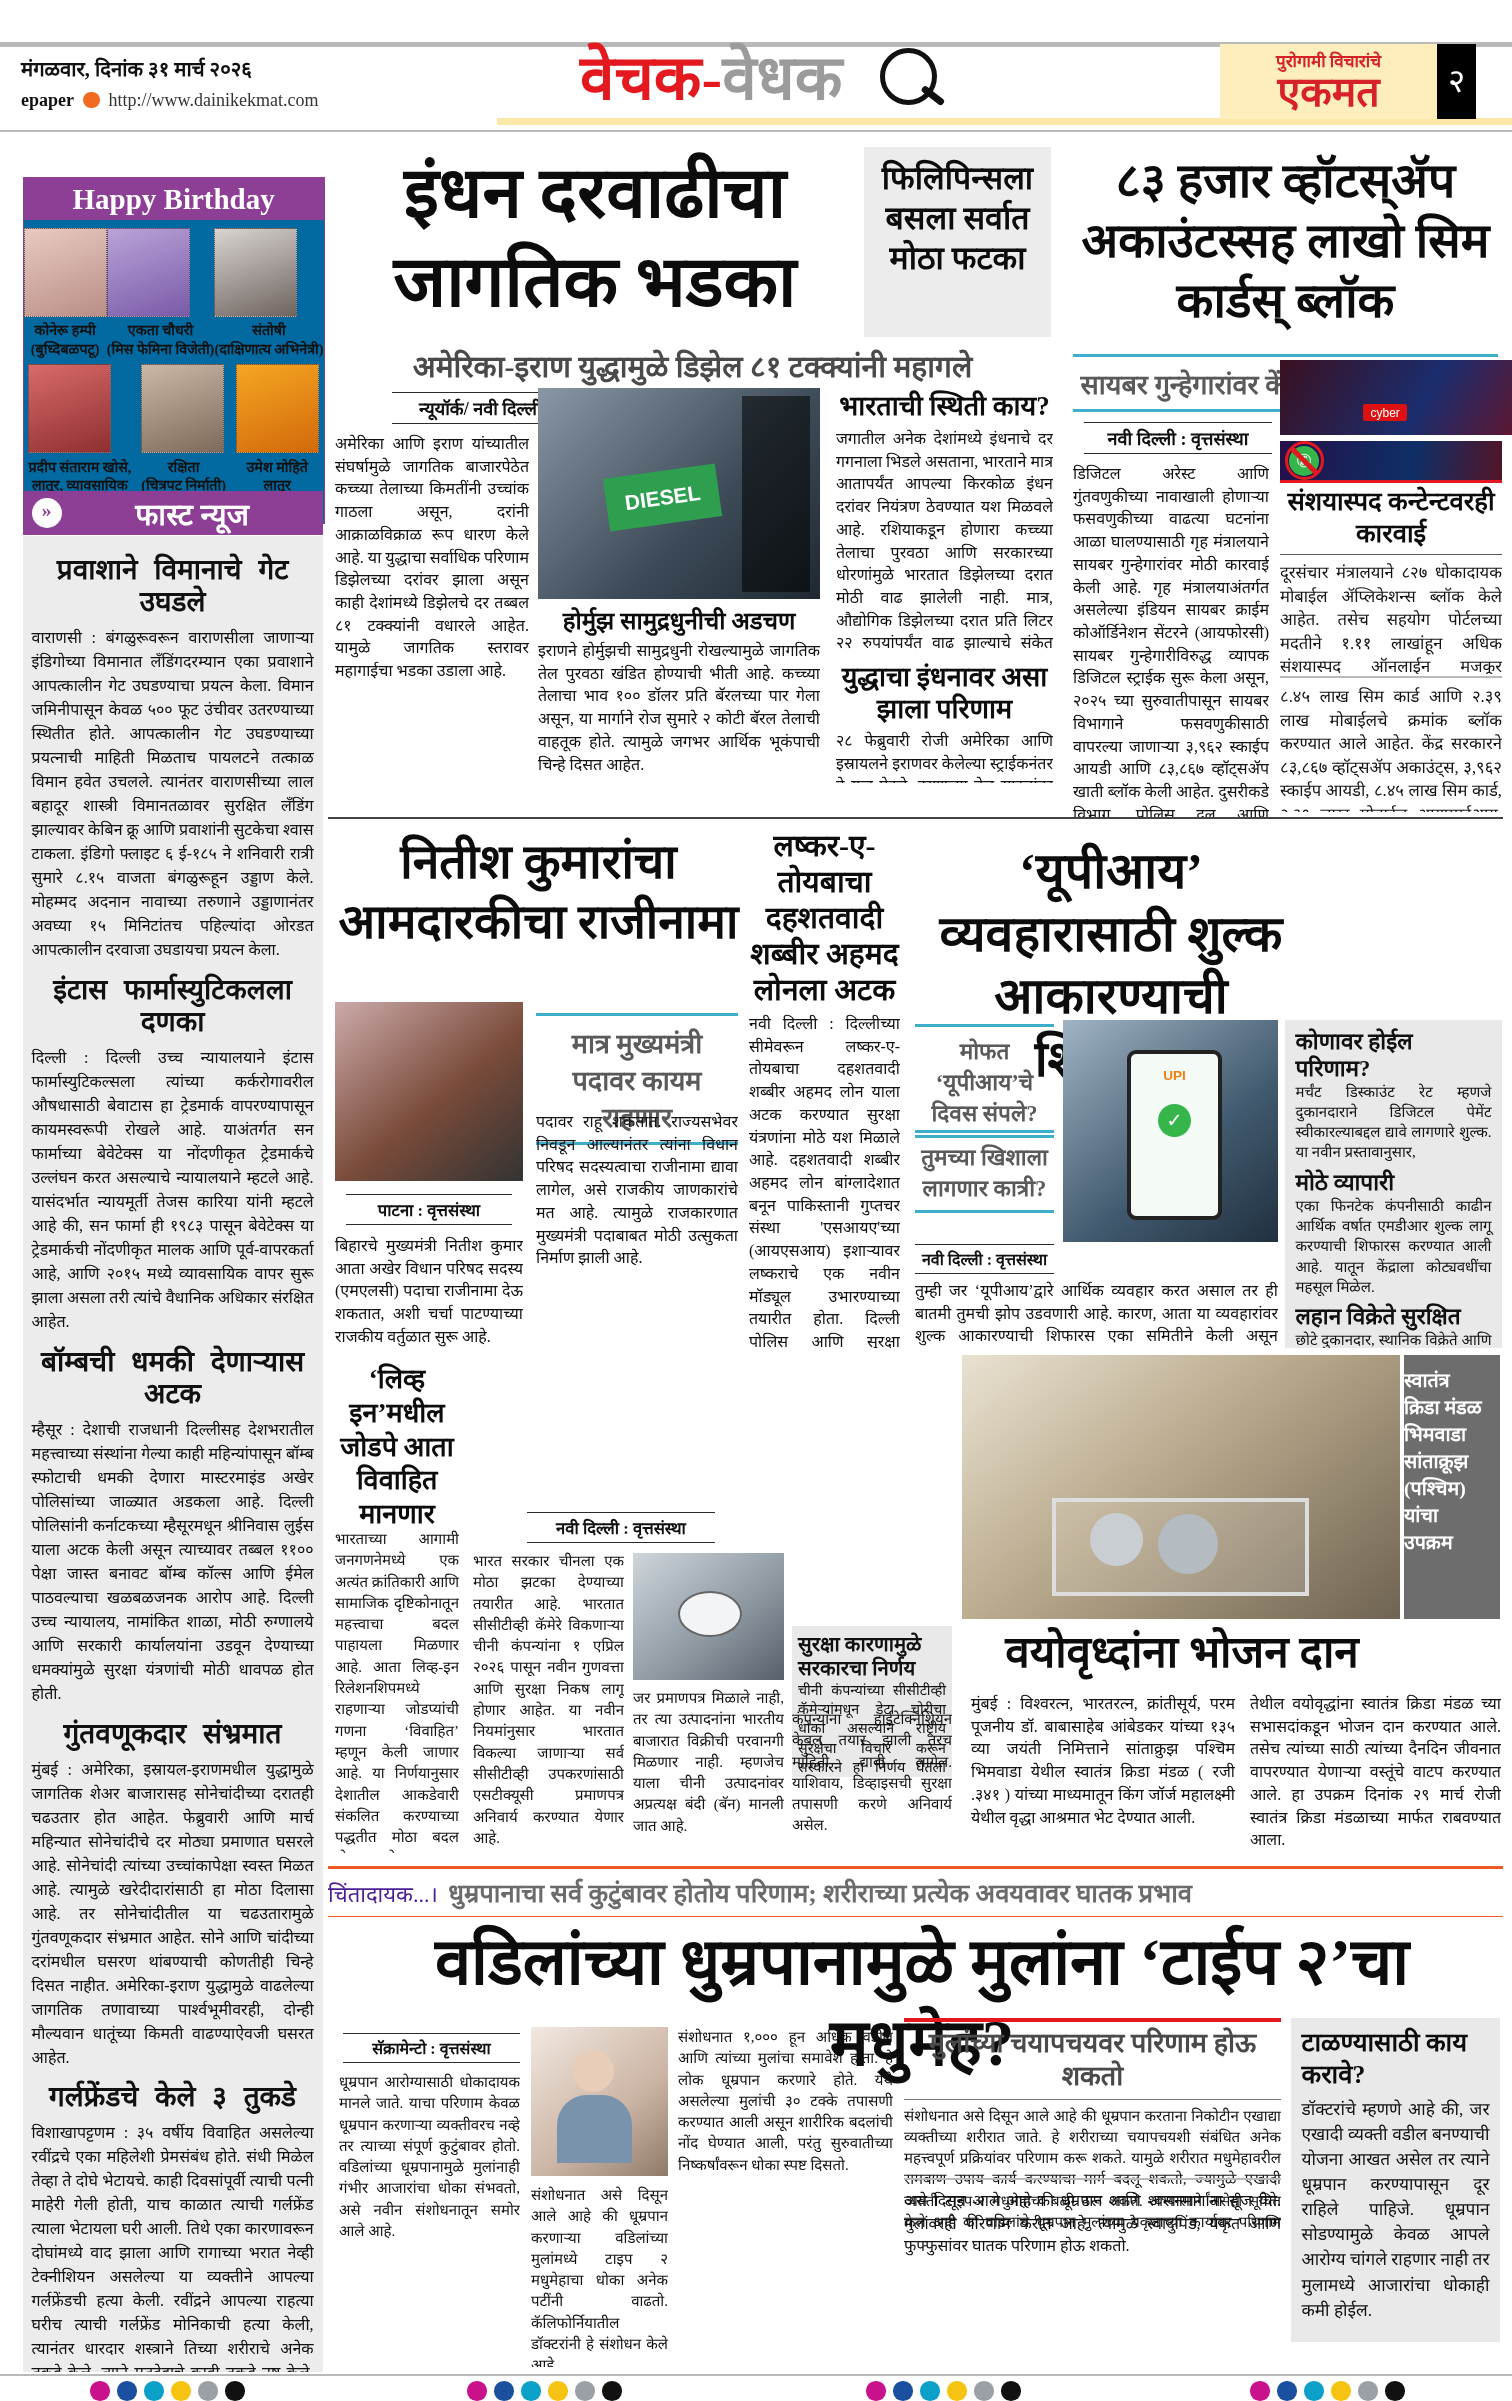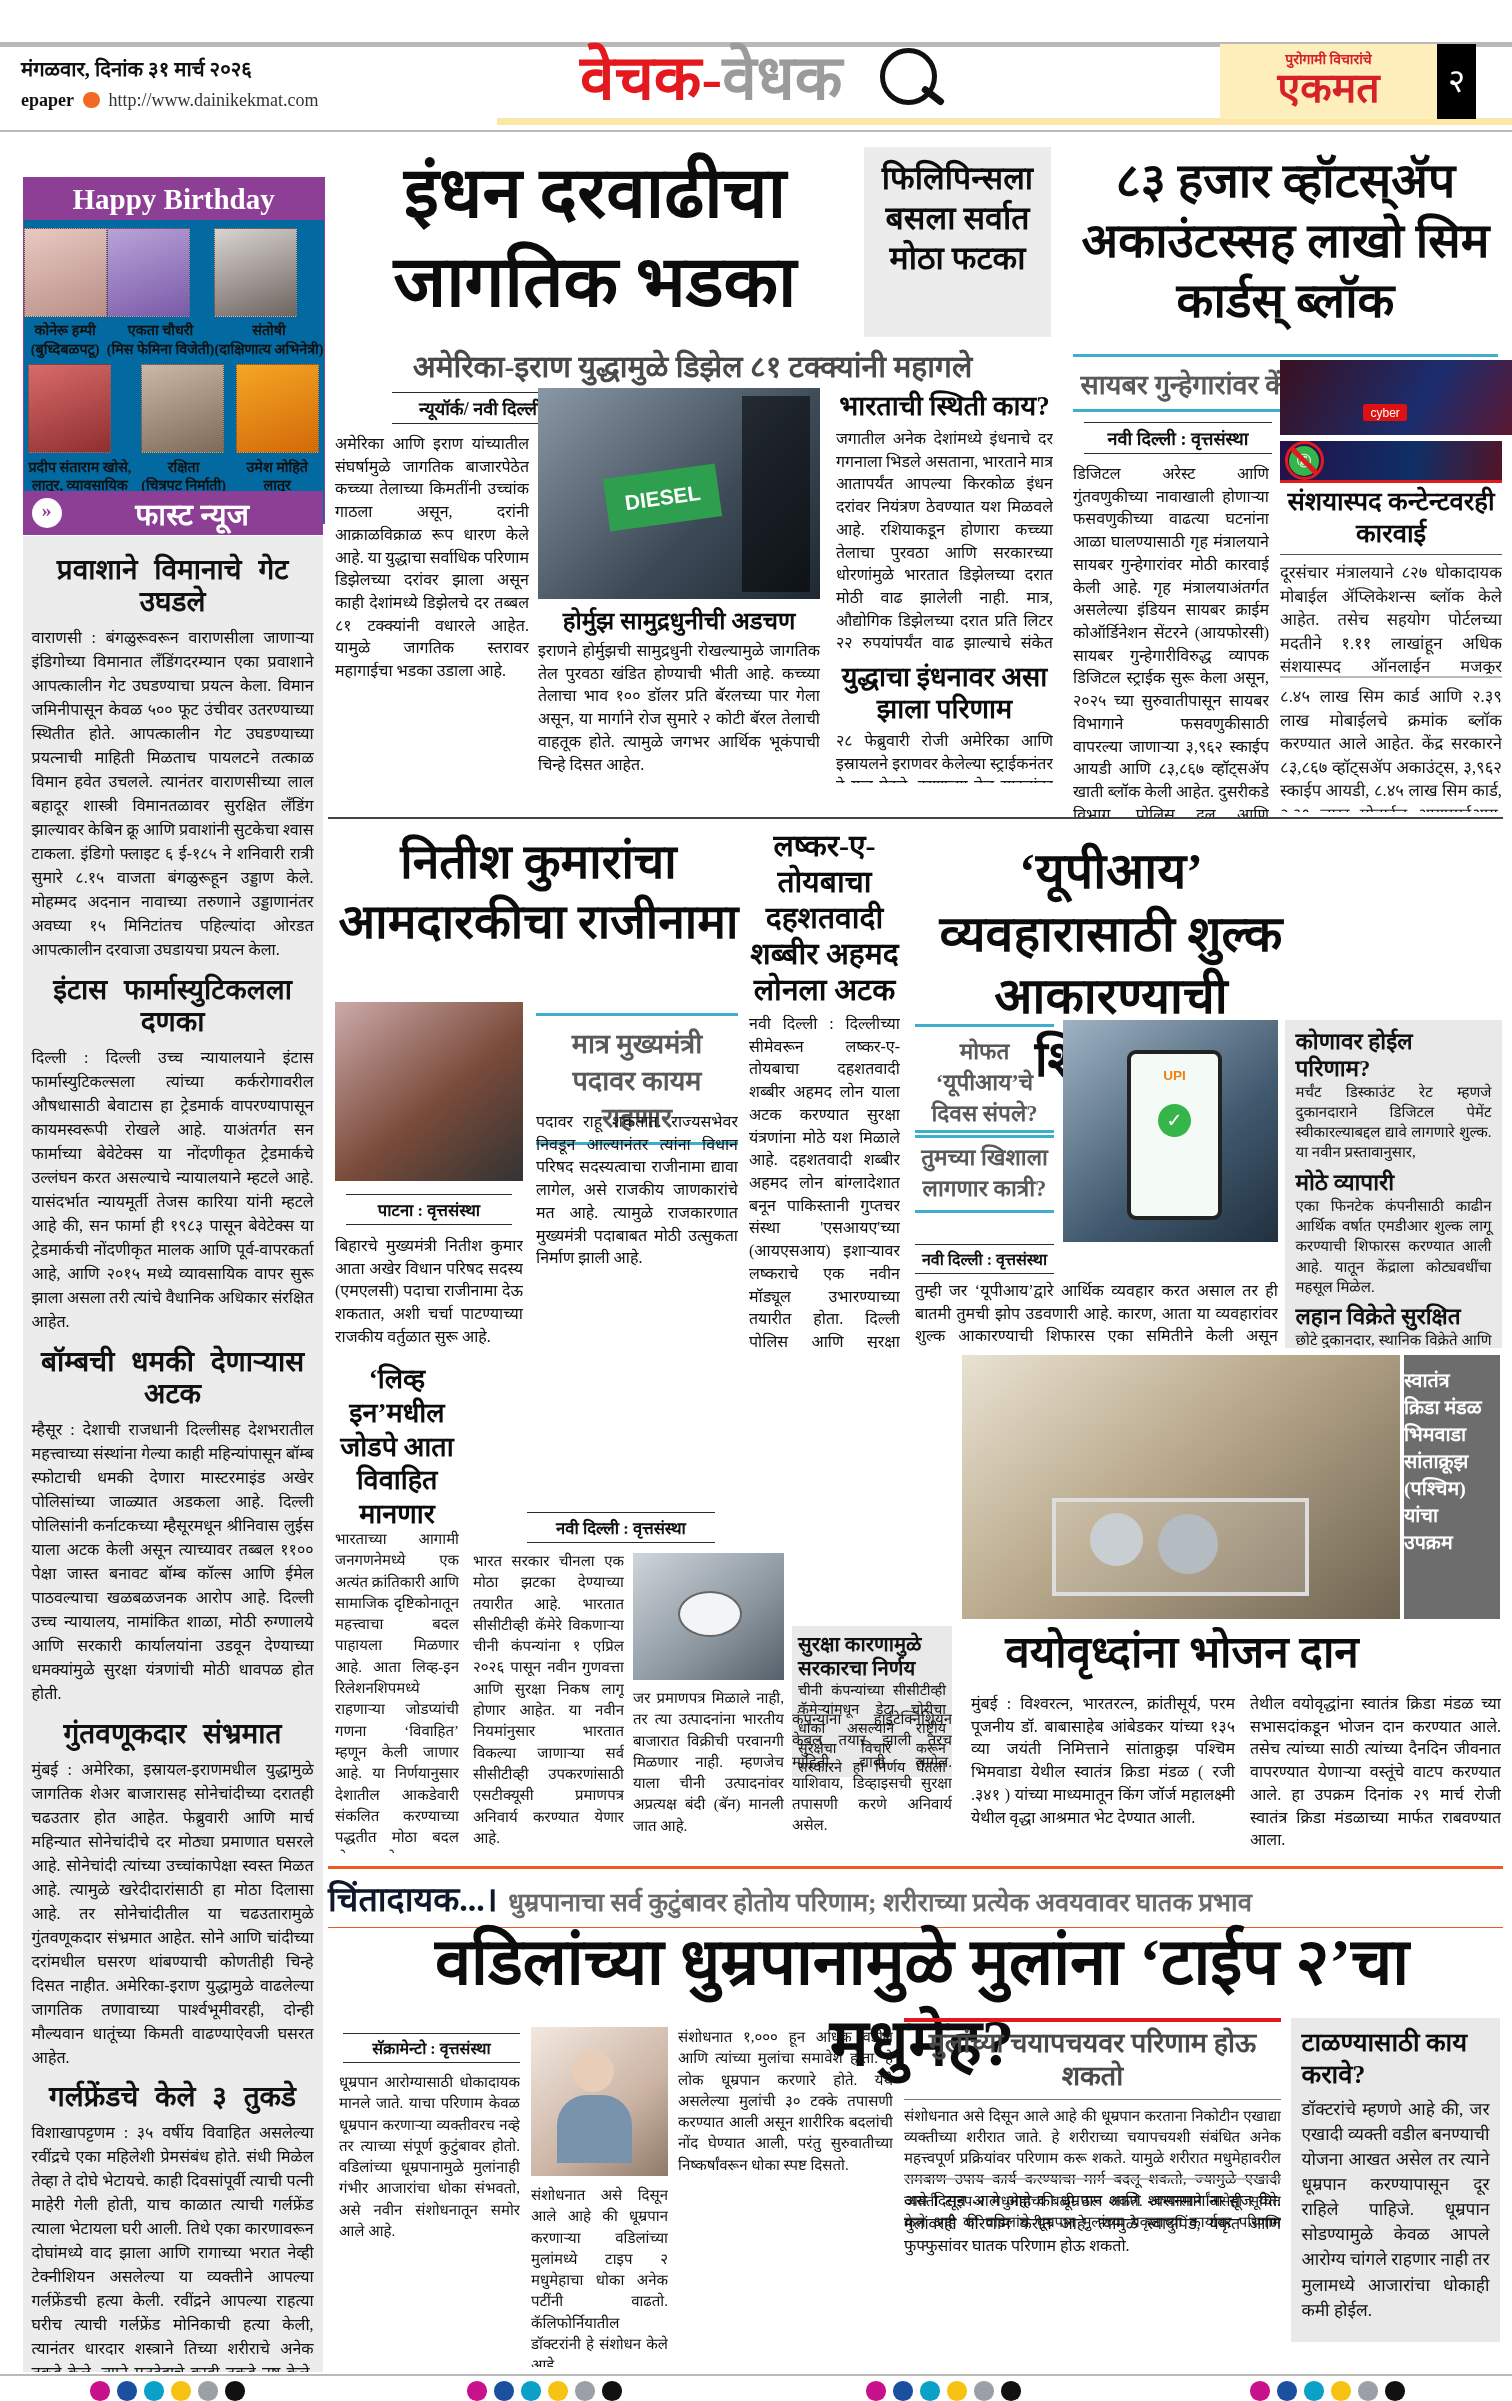--- a/index.html
+++ b/index.html
@@ -35,21 +35,21 @@
   </div>
 
   <div class="abs" style="left:580px;top:47px;font-weight:bold;font-size:62px;line-height:1;">
     <span style="color:#e3191f;">वेचक</span><span style="color:#e3191f;">-</span><span style="color:#9b9b9b;">वेधक</span>
   </div>
   <div class="abs" style="left:880px;top:48px;width:47px;height:47px;border:5.3px solid #111;border-radius:50%;"></div>
   <div class="abs" style="left:920px;top:92px;width:25.6px;height:6.8px;background:#111;transform:rotate(38deg);border-radius:3px;"></div>
   <div class="abs" style="left:497px;top:118px;width:1015px;height:6.8px;background:#fbe8a6;"></div>
 
   <div class="abs" style="left:1220px;top:44px;width:217px;height:75px;background:#fdeebc;text-align:center;">
-    <div style="color:#d62128;font-weight:bold;font-size:14px;margin-top:4.5px;">पुरोगामी विचारांचे</div>
+    <div style="color:#d62128;font-weight:bold;font-size:17px;margin-top:4.5px;">पुरोगामी विचारांचे</div>
     <div style="color:#d62128;font-weight:bold;font-size:41px;line-height:1;">एकमत</div>
   </div>
   <div class="abs" style="left:1437px;top:44px;width:39px;height:75px;background:#000;color:#fff;font-size:33px;line-height:75px;text-align:center;">२</div>
   <div class="abs rule" style="left:0;top:130px;width:1512px;height:1.5px;"></div>
 
   <div class="abs" style="left:22.6px;top:137px;width:300px;height:345px;background:#0369a1;border:0.8px solid #8d3f95;margin-top:40px;">
     <div style="background:#8d3f95;color:#fff;font-weight:bold;font-size:29px;text-align:center;height:42px;line-height:42px;">Happy Birthday</div>
     <div style="display:flex;justify-content:space-around;margin-top:7.5px;">
       <div>
           <div class="hb-photo" style="background:linear-gradient(160deg,#e8c9c2,#b98f86);"></div>
@@ -208,21 +208,21 @@
 भिमवाडा
 सांताक्रूझ
 (पश्चिम)
 यांचा
 उपक्रम</div>
   <div class="abs hl center" style="left:971px;top:1625px;width:422px;font-size:44px;">वयोवृध्दांना भोजन दान</div>
   <div class="abs body-txt" style="left:971px;top:1693px;width:264px;height:162px;">मुंबई : विश्वरत्न, भारतरत्न, क्रांतीसूर्य, परम पूजनीय डॉ. बाबासाहेब आंबेडकर यांच्या १३५ व्या जयंती निमित्ताने सांताक्रुझ पश्चिम भिमवाडा येथील स्वातंत्र क्रिडा मंडळ ( रजी .३४१ ) यांच्या माध्यमातून किंग जॉर्ज महालक्ष्मी येथील वृद्धा आश्रमात भेट देण्यात आली.</div>
   <div class="abs body-txt" style="left:1250px;top:1693px;width:251px;height:162px;">तेथील वयोवृद्धांना स्वातंत्र क्रिडा मंडळ च्या सभासदांकडून भोजन दान करण्यात आले. तसेच त्यांच्या साठी त्यांच्या दैनदिन जीवनात वापरण्यात येणाऱ्या वस्तूंचे वाटप करण्यात आले. हा उपक्रम दिनांक २९ मार्च रोजी स्वातंत्र क्रिडा मंडळाच्या मार्फत राबवण्यात आला.</div>
 
   <div class="abs" style="left:328px;top:1866px;width:1175px;border-top:3px solid #f05a22;border-bottom:1.5px solid #f05a22;padding:6px 0;">
-    <span style="color:#0f172a;font-weight:bold;font-size:34px;">चिंतादायक...।</span>
+    <span style="color:#4c1d95;font-weight:normal;font-size:22px;">चिंतादायक...।</span>
     <span style="color:#6b6b6b;font-weight:bold;font-size:25.6px;margin-left:7.5px;">धुम्रपानाचा सर्व कुटुंबावर होतोय परिणाम; शरीराच्या प्रत्येक अवयवावर घातक प्रभाव</span>
   </div>
   <div class="abs hl center" style="left:346px;top:1922px;width:1152px;font-size:65px;">वडिलांच्या धुम्रपानामुळे मुलांना ‘टाईप २’चा मधुमेह?</div>
 
   <div class="abs byline" style="left:343px;top:2033px;width:177px;font-size:16px;">सॅक्रामेन्टो : वृत्तसंस्था</div>
   <div class="abs body-txt" style="left:339px;top:2072px;width:181px;height:295px;font-size:15px;">धूम्रपान आरोग्यासाठी धोकादायक मानले जाते. याचा परिणाम केवळ धूम्रपान करणाऱ्या व्यक्तीवरच नव्हे तर त्याच्या संपूर्ण कुटुंबावर होतो. वडिलांच्या धूम्रपानामुळे मुलांनाही गंभीर आजारांचा धोका संभवतो, असे नवीन संशोधनातून समोर आले आहे.</div>
   <div class="abs photo" style="left:531px;top:2027px;width:137px;height:149px;background:linear-gradient(140deg,#f2e8e0,#cbb4a4 60%,#8f7a6a);">
     <div style="position:absolute;left:41px;top:22.6px;width:42px;height:42px;border-radius:50%;background:#e8cdb8;"></div>
     <div style="position:absolute;left:26px;top:68px;width:75px;height:68px;border-radius:30px 30px 0 0;background:#7a93ad;"></div>
   </div>

